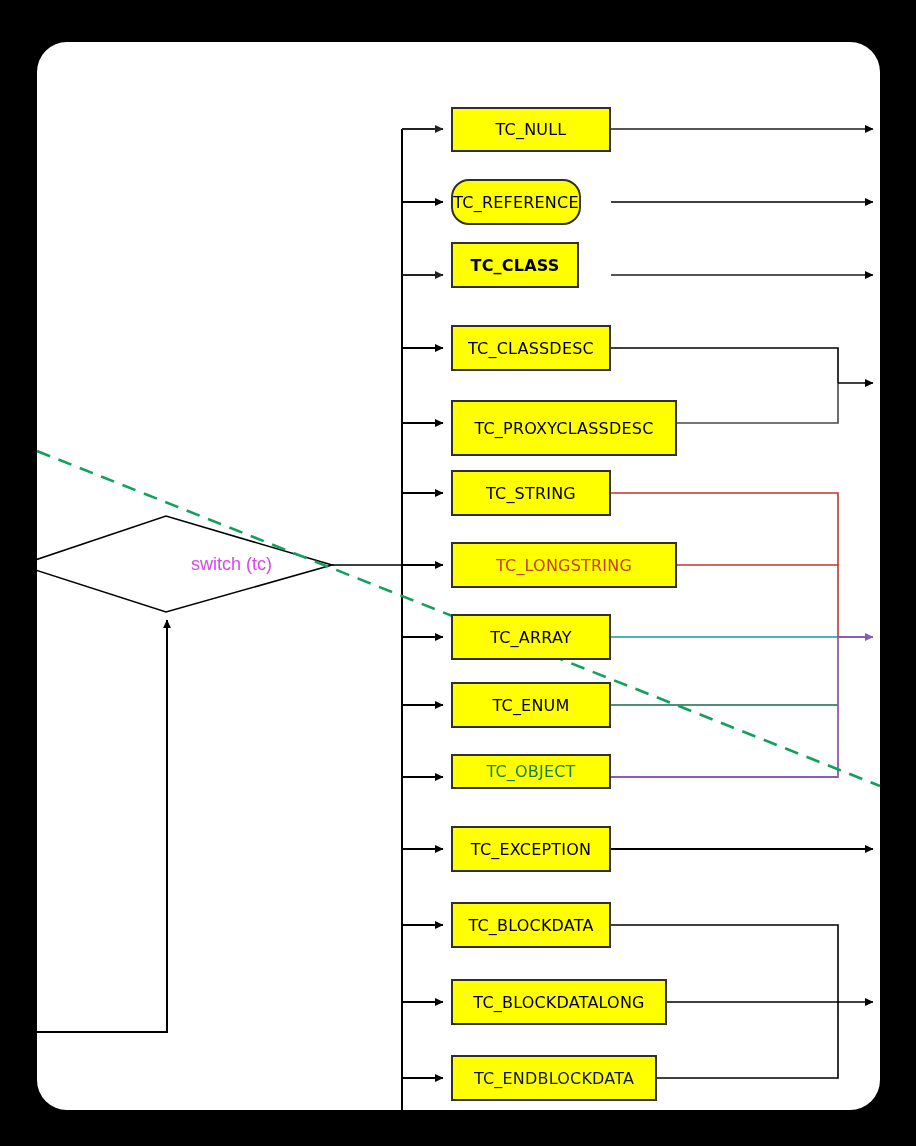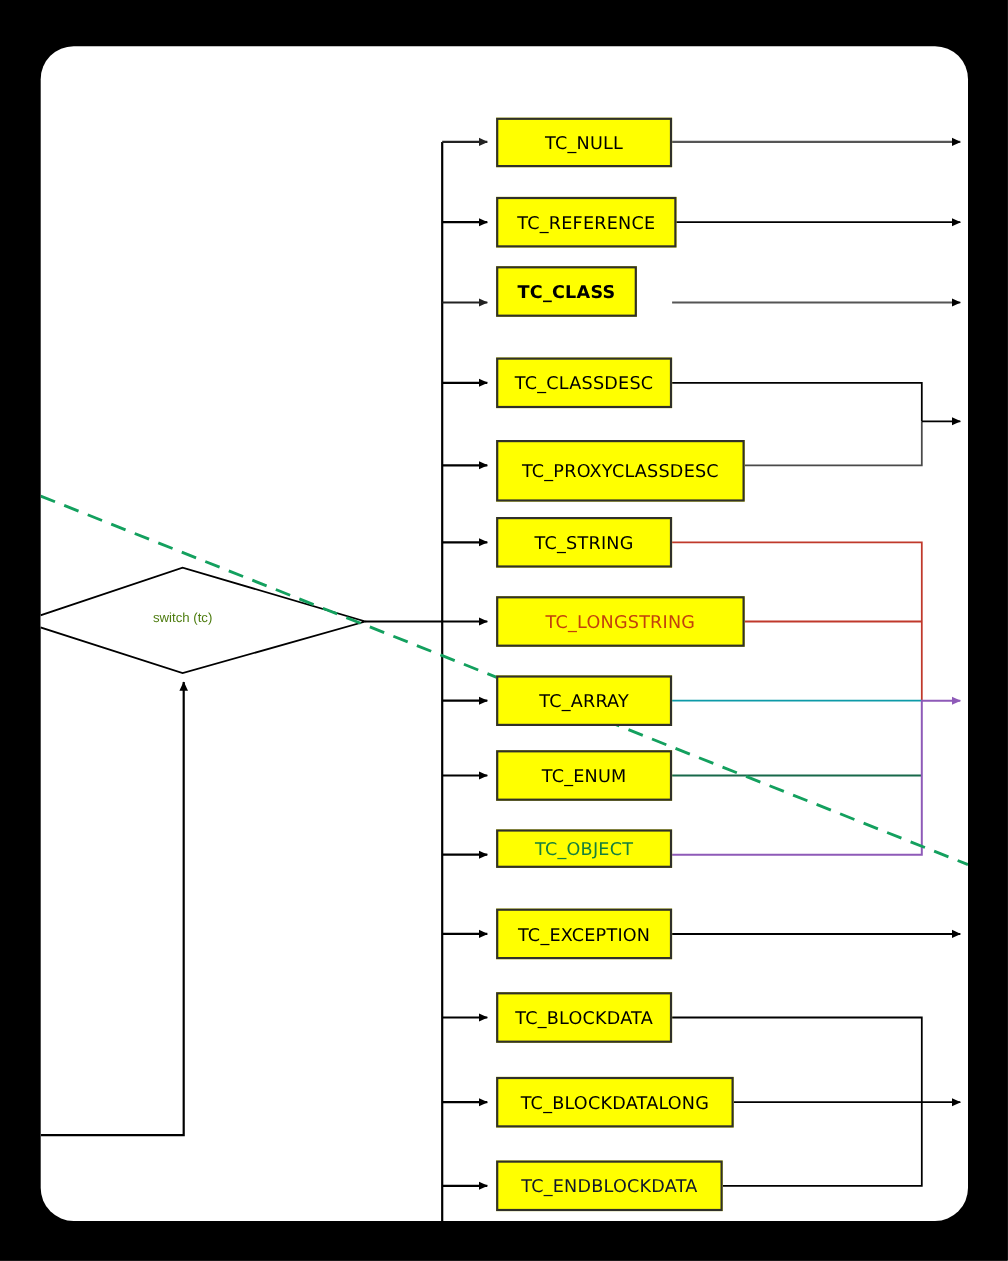--- a/index.html
+++ b/index.html
@@ -48,24 +48,24 @@
     justify-content: center;
     font-family: "DejaVu Sans", "Liberation Sans", sans-serif;
     font-size: 16px;
     color: #000000;
     letter-spacing: 0.2px;
     white-space: nowrap;
   }
   .decision-label {
     position: absolute;
     font-family: "Liberation Sans", sans-serif;
-    font-size: 12px;
-    color: #4d7c0f;
+    font-size: 18px;
+    color: #d946ef;
     white-space: nowrap;
-    text-align: center;
+    text-align: right;
   }
 </style>
 </head>
 <body>
 
 <div id="root">
 
   <div id="canvas"></div>
 
   <svg id="diagram-svg" viewBox="0 0 916 1146" xmlns="http://www.w3.org/2000/svg">
@@ -168,21 +168,21 @@
 
       <g>
         <path d="M37,451 L880,786" fill="none" stroke="#13a05e" stroke-width="2.6" stroke-dasharray="14 9" stroke-linecap="butt"></path>
       </g>
 
     </g>
   </svg>
 
   <div id="nodes-layer">
       <div class="node-box" style="left: 451px; top: 107px; width: 160px; height: 45px; background: rgb(255, 255, 0); border-color: rgb(48, 48, 42); color: rgb(0, 0, 0);">TC_NULL</div>
-      <div class="node-box" style="left: 451px; top: 179px; width: 164px; height: 46px; background: rgb(255, 255, 0); border-color: rgb(48, 48, 42); color: rgb(0, 0, 0);">TC_REFERENCE</div>
+      <div class="node-box" style="left: 451px; top: 179px; width: 130px; height: 46px; background: rgb(255, 255, 0); border-color: rgb(48, 48, 42); color: rgb(0, 0, 0); border-radius: 18px;">TC_REFERENCE</div>
       <div class="node-box" style="left: 451px; top: 242px; width: 128px; height: 46px; background: rgb(255, 255, 0); border-color: rgb(48, 48, 42); color: rgb(0, 0, 0); font-weight: bold;">TC_CLASS</div>
       <div class="node-box" style="left: 451px; top: 325px; width: 160px; height: 46px; background: rgb(255, 255, 0); border-color: rgb(48, 48, 42); color: rgb(0, 0, 0);">TC_CLASSDESC</div>
       <div class="node-box" style="left: 451px; top: 400px; width: 226px; height: 56px; background: rgb(255, 255, 0); border-color: rgb(48, 48, 42); color: rgb(0, 0, 0);">TC_PROXYCLASSDESC</div>
       <div class="node-box" style="left: 451px; top: 470px; width: 160px; height: 46px; background: rgb(255, 255, 0); border-color: rgb(48, 48, 42); color: rgb(0, 0, 0);">TC_STRING</div>
       <div class="node-box" style="left: 451px; top: 542px; width: 226px; height: 46px; background: rgb(255, 255, 0); border-color: rgb(48, 48, 42); color: #c2410c;">TC_LONGSTRING</div>
       <div class="node-box" style="left: 451px; top: 614px; width: 160px; height: 46px; background: rgb(255, 255, 0); border-color: rgb(48, 48, 42); color: rgb(0, 0, 0);">TC_ARRAY</div>
       <div class="node-box" style="left: 451px; top: 682px; width: 160px; height: 46px; background: rgb(255, 255, 0); border-color: rgb(48, 48, 42); color: rgb(0, 0, 0);">TC_ENUM</div>
       <div class="node-box" style="left: 451px; top: 754px; width: 160px; height: 35px; background: rgb(255, 255, 0); border-color: rgb(48, 48, 42); color: #15803d;">TC_OBJECT</div>
       <div class="node-box" style="left: 451px; top: 826px; width: 160px; height: 46px; background: rgb(255, 255, 0); border-color: rgb(48, 48, 42); color: rgb(0, 0, 0);">TC_EXCEPTION</div>
       <div class="node-box" style="left: 451px; top: 902px; width: 160px; height: 46px; background: rgb(255, 255, 0); border-color: rgb(48, 48, 42); color: rgb(0, 0, 0);">TC_BLOCKDATA</div>

